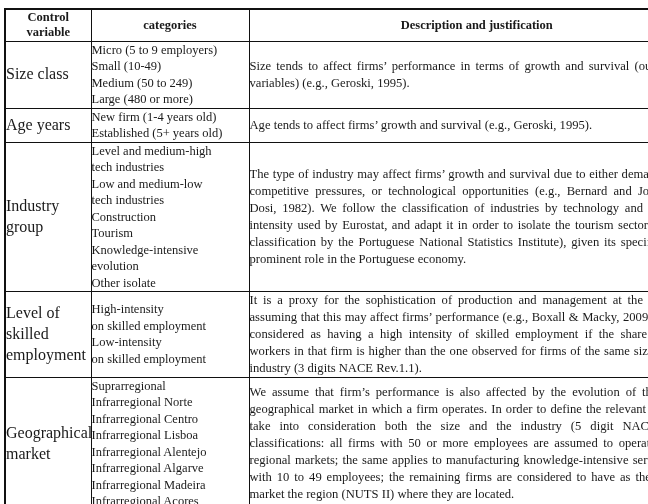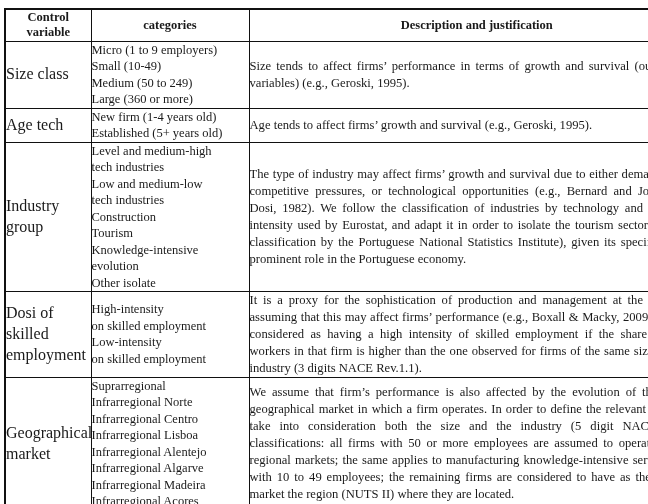--- a/index.html
+++ b/index.html
@@ -111,33 +111,33 @@
         <th class="h-desc">Description and justification</th>
       </tr>
     </thead>
     <tbody>
 
       <tr class="r-size">
         <td class="var">
           <span>Size class</span>
         </td>
         <td class="cats">
-          <span class="cat-line">Micro (1 to 9 employers)</span>
+          <span class="cat-line">Micro (5 to 9 employers)</span>
           <span class="cat-line">Small (10-49)</span>
           <span class="cat-line">Medium (50 to 249)</span>
-          <span class="cat-line">Large (360 or more)</span>
+          <span class="cat-line">Large (480 or more)</span>
         </td>
         <td class="desc">
           <p>Size tends to affect firms’ performance in terms of growth and survival (our outcome variables) (e.g., Geroski, 1995).</p>
         </td>
       </tr>
 
       <tr class="r-age">
         <td class="var">
-          <span>Age tech</span>
+          <span>Age years</span>
         </td>
         <td class="cats">
           <span class="cat-line">New firm (1-4 years old)</span>
           <span class="cat-line">Established (5+ years old)</span>
         </td>
         <td class="desc">
           <p>Age tends to affect firms’ growth and survival (e.g., Geroski, 1995).</p>
         </td>
       </tr>
 
@@ -157,21 +157,21 @@
           <span class="cat-line">evolution</span>
           <span class="cat-line">Other isolate</span>
         </td>
         <td class="desc">
           <p>The type of industry may affect firms’ growth and survival due to either demand growth, competitive pressures, or technological opportunities (e.g., Bernard and Jones, 1996; Dosi, 1982). We follow the classification of industries by technology and knowledge intensity used by Eurostat, and adapt it in order to isolate the tourism sector (using the classification by the Portuguese National Statistics Institute), given its specificities and prominent role in the Portuguese economy.</p>
         </td>
       </tr>
 
       <tr class="r-skill">
         <td class="var">
-          <span>Dosi of</span><br>
+          <span>Level of</span><br>
           <span>skilled</span><br>
           <span>employment</span>
         </td>
         <td class="cats">
           <span class="cat-line">High-intensity</span>
           <span class="cat-line">on skilled employment</span>
           <span class="cat-line">Low-intensity</span>
           <span class="cat-line">on skilled employment</span>
         </td>
         <td class="desc">

